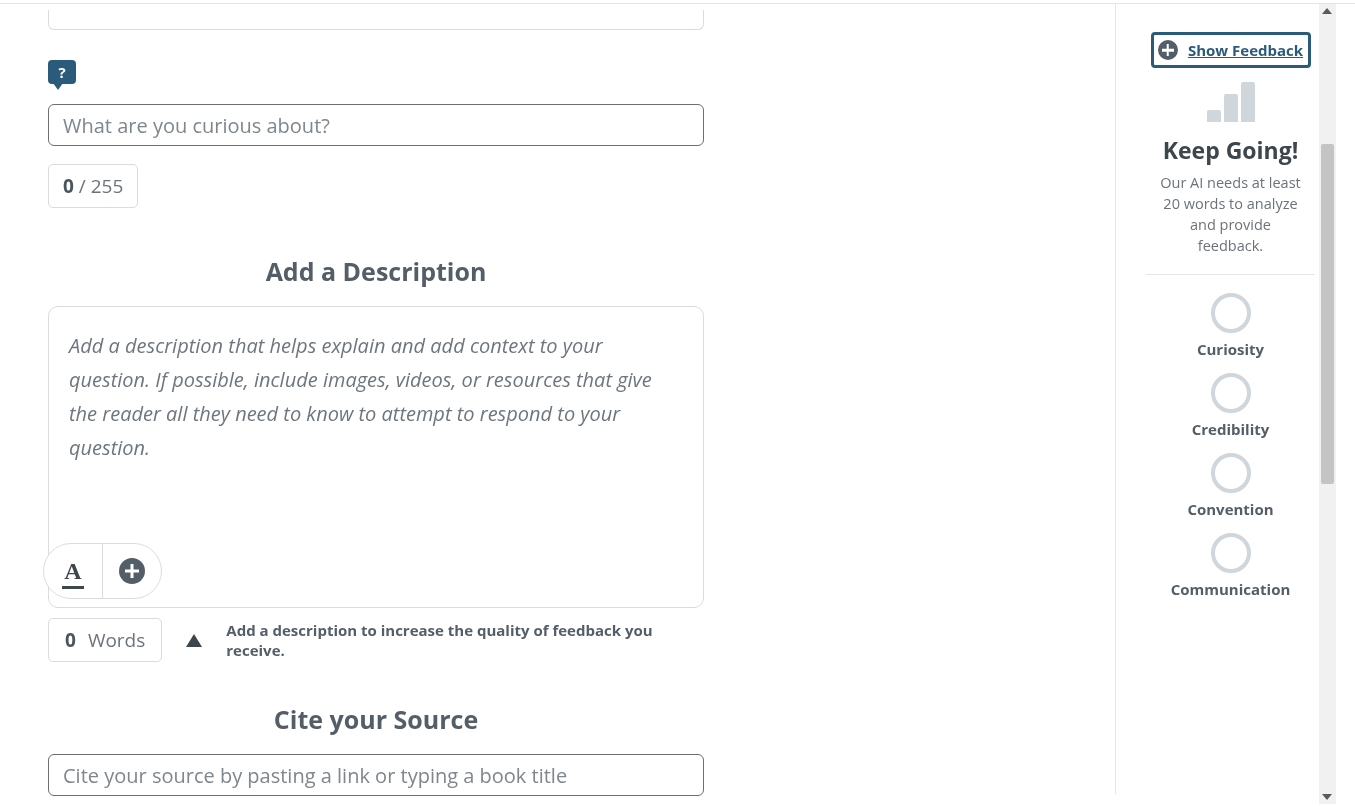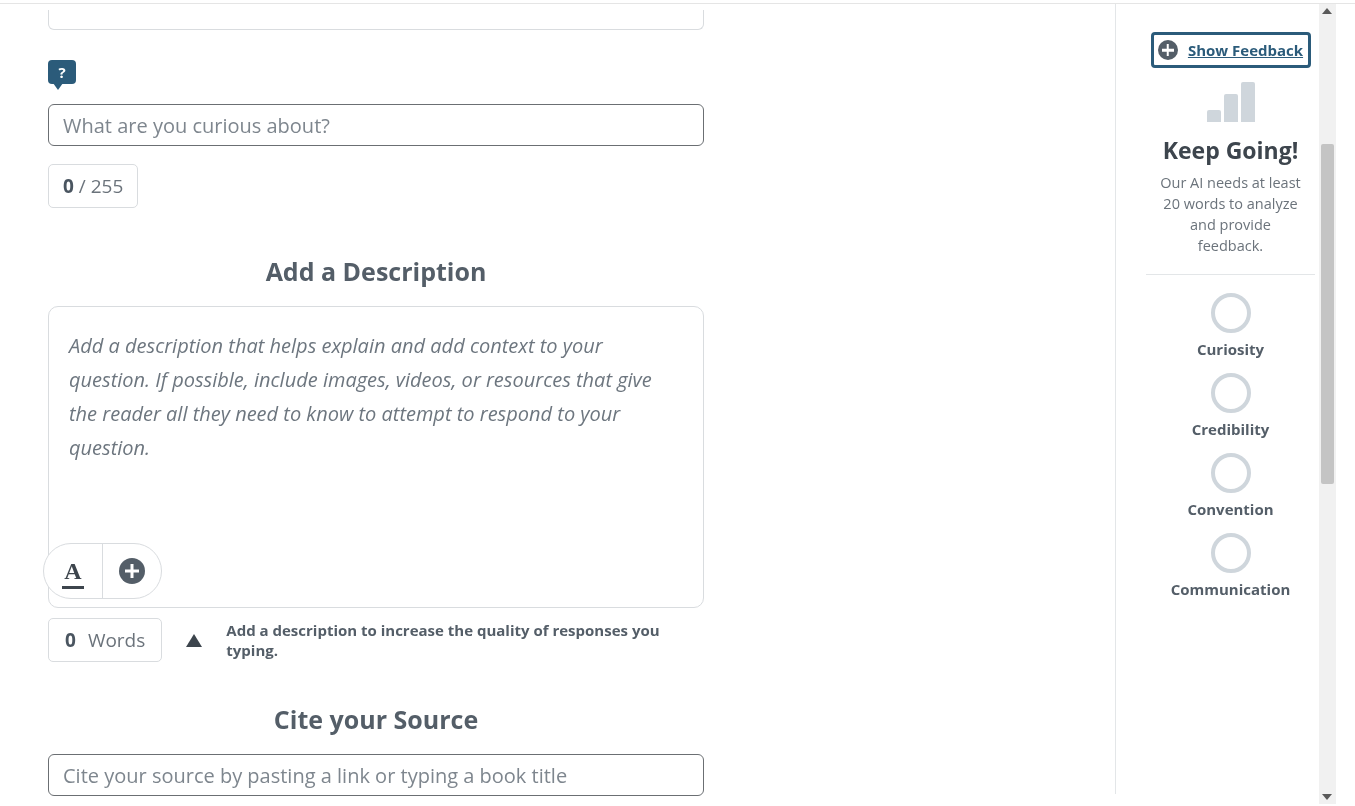--- a/index.html
+++ b/index.html
@@ -345,21 +345,21 @@
       </div>
     </div>
   </div>
 
   <div class="wordrow">
     <div class="wordcount-box">
       <span class="bold">0</span>
       <span>Words</span>
     </div>
     <div class="warn-tri"></div>
-    <div class="hint">Add a description to increase the quality of responses you typing.</div>
+    <div class="hint">Add a description to increase the quality of feedback you receive.</div>
   </div>
 
   <div class="section-title-plain" style="margin-top:40px;">Cite your Source</div>
 
   <input type="text" class="text-input" placeholder="Cite your source by pasting a link or typing a book title" style="">
 
 </div>
 
 <div class="sidebar">
   <div class="feedback-btn">

